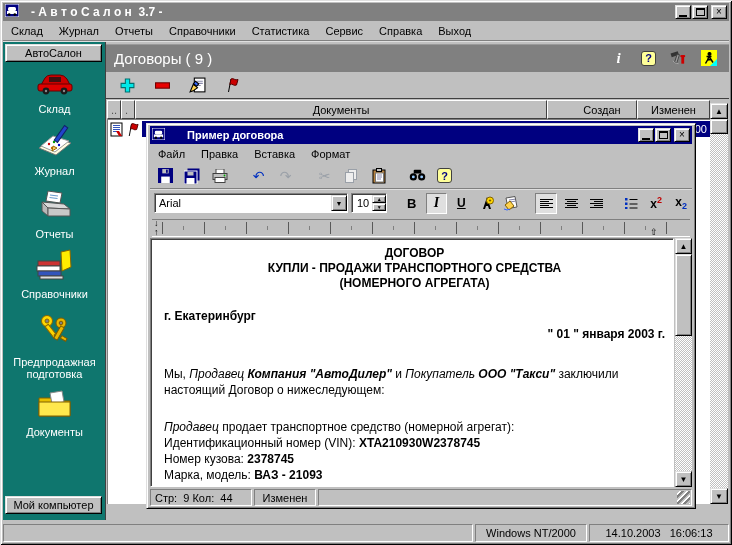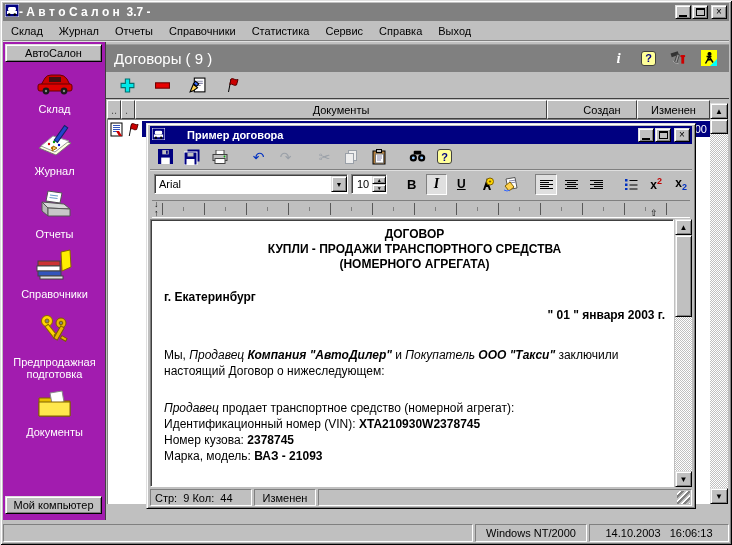--- a/index.html
+++ b/index.html
@@ -5,33 +5,33 @@
   html,body{margin:0;padding:0;background:#555;}
   *{box-sizing:border-box;font-family:"Liberation Sans",sans-serif;}
   .window{position:relative;width:732px;height:545px;background:#c0c0c0;
     box-shadow:inset 1px 1px 0 #dfdfdf,inset -1px -1px 0 #000,inset 2px 2px 0 #fff,inset -2px -2px 0 #808080;}
   .raised{border:1px solid;border-color:#dfdfdf #000 #000 #dfdfdf;box-shadow:inset 1px 1px 0 #fff,inset -1px -1px 0 #808080;background:#c0c0c0;}
   .dither{background-color:#c0c0c0;background-image:linear-gradient(45deg,#fff 25%,transparent 25%,transparent 75%,#fff 75%),linear-gradient(45deg,#fff 25%,transparent 25%,transparent 75%,#fff 75%);background-size:2px 2px;background-position:0 0,1px 1px;}
   .pre{white-space:pre;}
 
   
   .titlebar{position:absolute;left:3px;top:3px;right:3px;height:18px;background:#808080;display:flex;align-items:center;padding:0 2px;}
-  .titlebar .ttl{color:#fff;font-size:12px;font-weight:bold;margin-left:0;}
+  .titlebar .ttl{color:#fff;font-size:12px;font-weight:bold;margin-left:12px;}
   .caps{margin-left:auto;display:flex;gap:1px;}
   .cap{width:16px;height:14px;display:flex;align-items:center;justify-content:center;font-size:10px;line-height:10px;color:#000;cursor:pointer;}
   .cap.x{margin-left:2px;}
   .cap .minbar{width:8px;height:2px;background:#000;margin-top:7px;}
   .cap .maxbox{width:9px;height:8px;border:1px solid #000;border-top-width:2px;}
 
   
   .menubar{position:absolute;left:3px;top:21px;right:3px;height:19px;display:flex;align-items:center;font-size:11px;box-shadow:0 1px 0 #808080,0 2px 0 #dfdfdf;}
   .menubar span{padding:2px 8px;cursor:pointer;}
 
   
-  .sidebar{position:absolute;left:3px;top:42px;width:103px;bottom:25px;background:#a21caf;box-shadow:inset -1px 0 0 #404040;}
+  .sidebar{position:absolute;left:3px;top:42px;width:103px;bottom:25px;background:#0f766e;box-shadow:inset -1px 0 0 #404040;}
   .side-btn{position:absolute;left:2px;right:4px;height:18px;font-size:11px;display:flex;align-items:center;justify-content:center;cursor:pointer;}
   .nav{position:absolute;left:0;width:100%;display:flex;flex-direction:column;align-items:center;cursor:pointer;}
   .nav .lbl{color:#fff;font-size:11px;text-align:center;line-height:12px;margin-top:3px;}
 
   
   .main{position:absolute;left:106px;top:42px;right:3px;bottom:25px;background:#c0c0c0;}
   .panel-header{position:absolute;left:0;top:2px;right:0;height:28px;background:#808080;display:flex;align-items:center;color:#fff;box-shadow:inset 0 1px 0 #9a9a9a;}
   .panel-header .pt{font-size:15px;margin-left:8px;}
   .ph-icons{margin-left:auto;display:flex;align-items:center;gap:13px;padding-right:12px;}
   .ph-icons .ic{width:17px;height:17px;display:flex;align-items:center;justify-content:center;cursor:pointer;}
@@ -357,20 +357,26 @@
           <span class="cap raised">
               <span class="minbar"></span>
             </span>
           <span class="cap raised">
               <span class="maxbox"></span>
             </span>
           <span class="cap x raised">×</span>
         </span>
       </div>
 
+      <div class="e-menu">
+        <span>Файл</span>
+        <span>Правка</span>
+        <span>Вставка</span>
+        <span>Формат</span>
+      </div>
 
       <div class="e-tb1">
         <span class="e-btn">
           <svg width="15" height="15" viewBox="0 0 14 14">
               <rect width="14" height="14" fill="#000080"></rect>
               <rect x="4" y="1" width="6" height="4" fill="#c0c0c0"></rect>
               <rect x="7.5" y="1.5" width="1.6" height="3" fill="#000080"></rect>
               <rect x="3" y="8" width="8" height="6" fill="#fff"></rect>
             </svg>
         </span>

